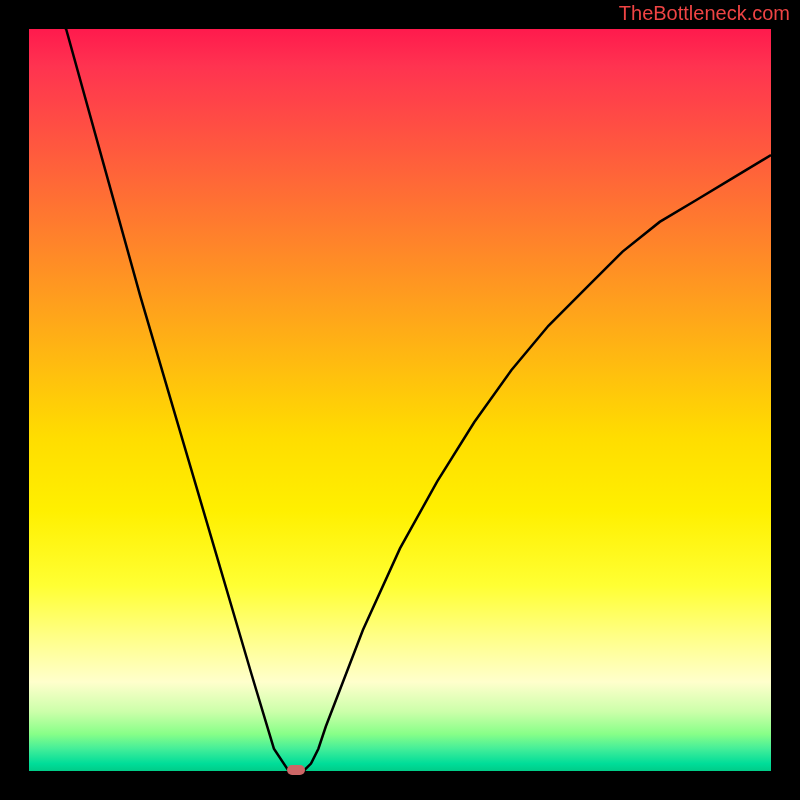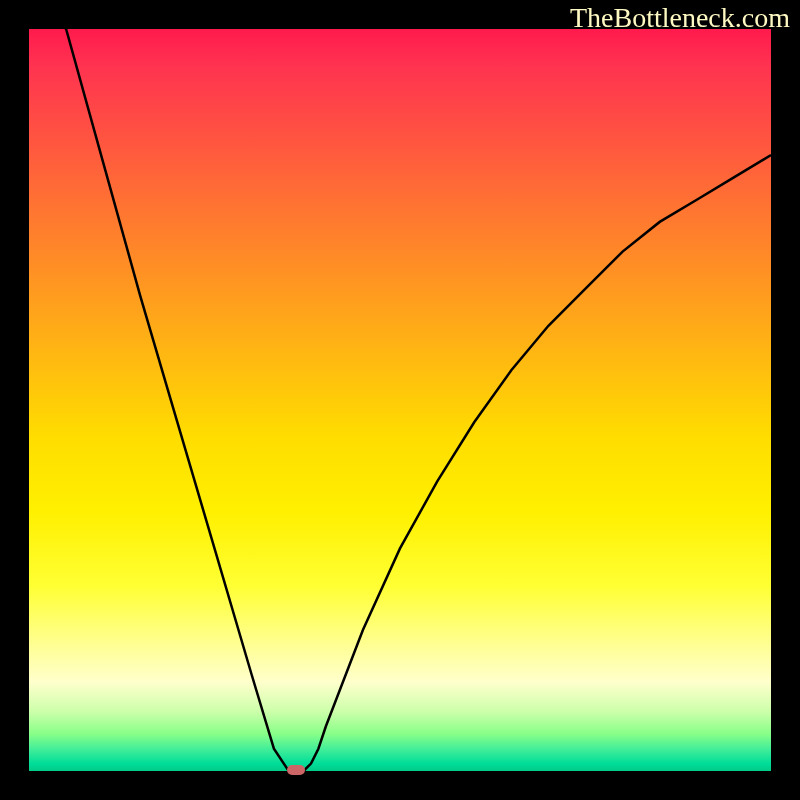--- a/index.html
+++ b/index.html
@@ -52,23 +52,23 @@
     position: absolute;
     width: 18px;
     height: 10px;
     background: #cc6666;
     border-radius: 5px;
   }
   .watermark {
     position: absolute;
     top: 2px;
     right: 10px;
-    color: #fef9c3;
-    font-size: 28px;
-    font-family: Liberation Serif, serif;
+    color: #ef4444;
+    font-size: 20px;
+    font-family: Liberation Sans, sans-serif;
     z-index: 10;
   }
 </style>
 </head>
 <body>
 
 <div class="chart-container">
   <div class="watermark">TheBottleneck.com</div>
   <div class="plot-area">
     <svg class="curve-svg" viewBox="0 0 742 742">

